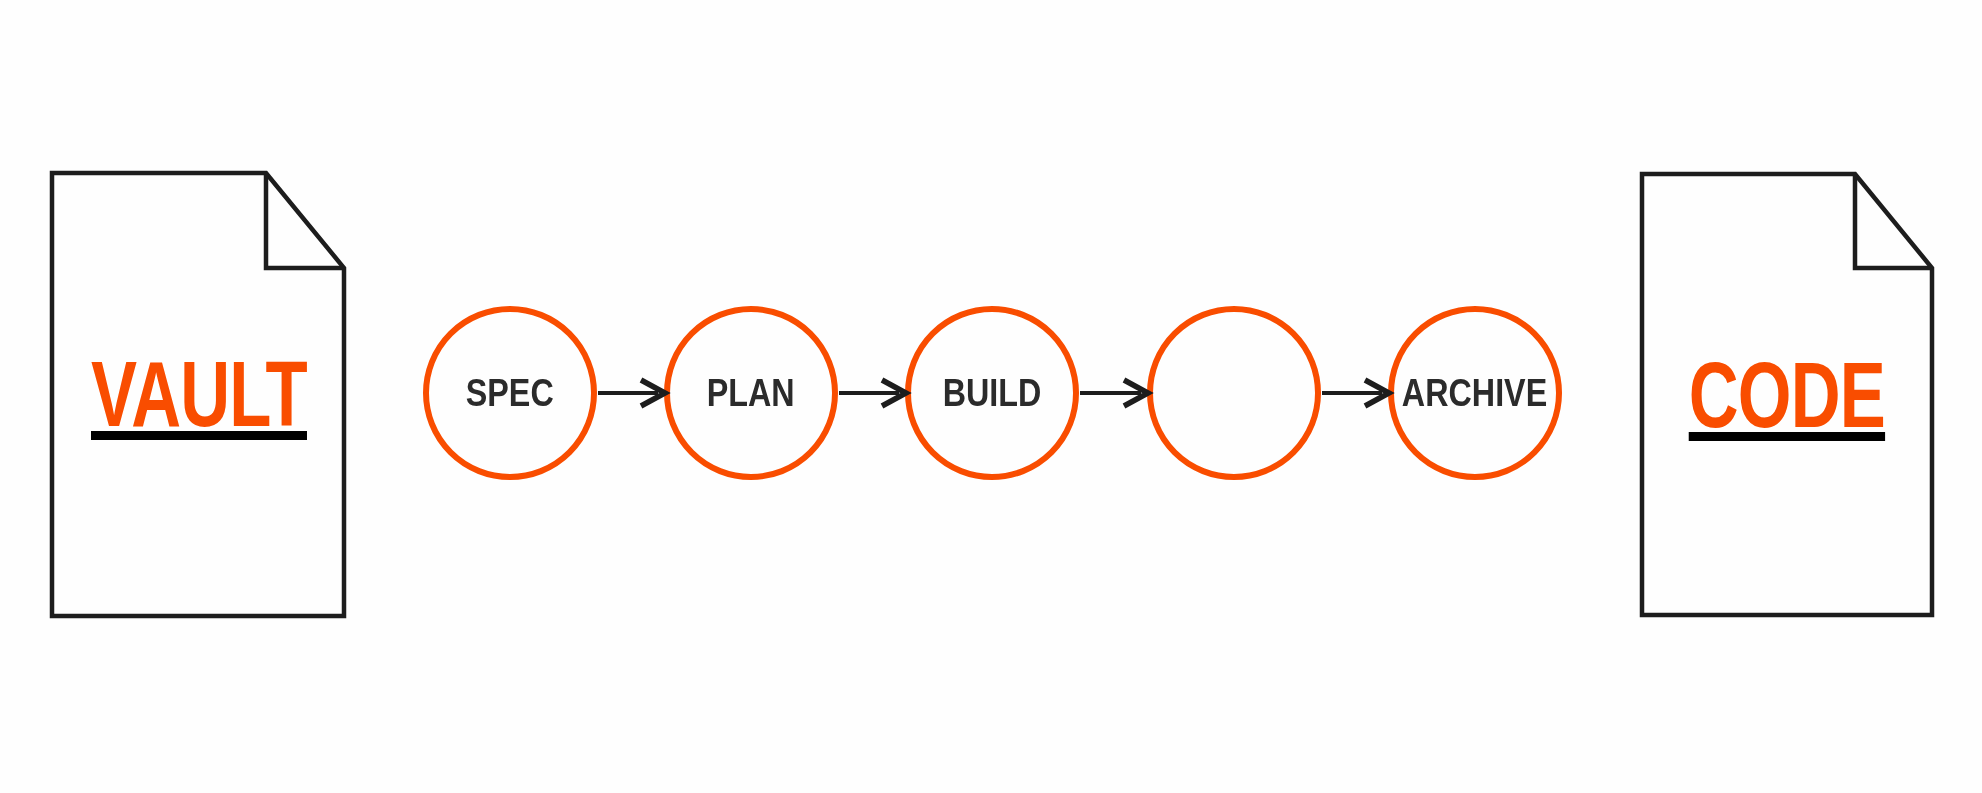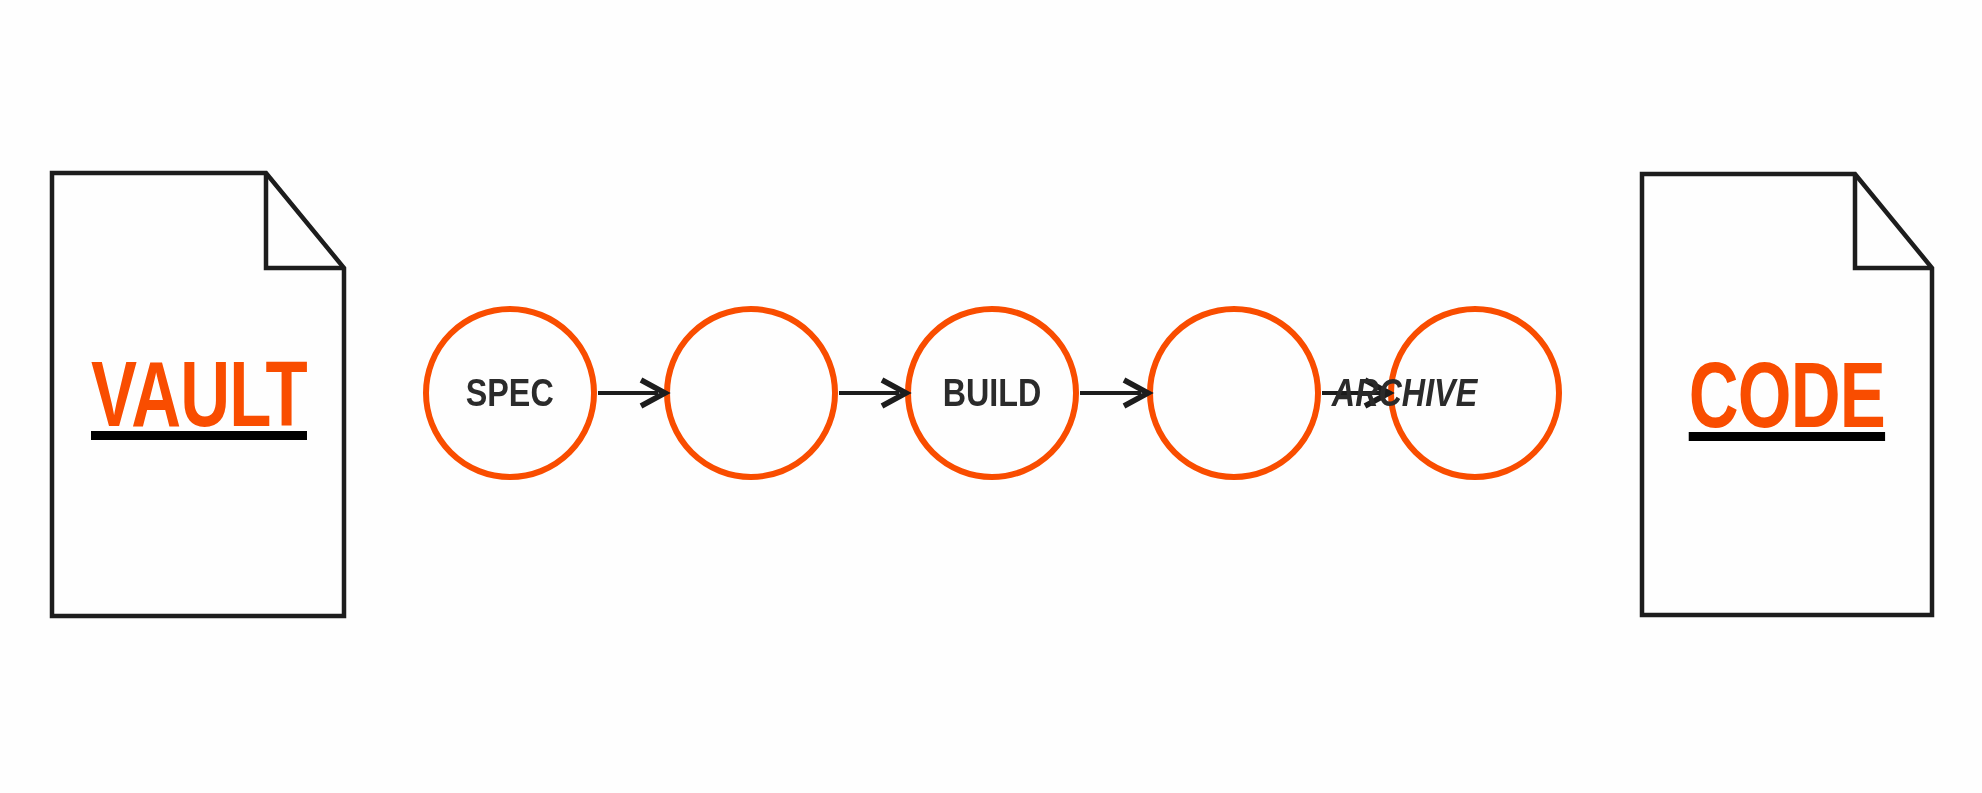--- a/index.html
+++ b/index.html
@@ -73,21 +73,21 @@
     width: 174px;
     height: 174px;
     display: flex;
     align-items: center;
     justify-content: center;
   }
   .stage-label-box.s0 { left: 423px; text-align: right; }
   .stage-label-box.s1 { left: 664px; }
   .stage-label-box.s2 { left: 905px; }
   .stage-label-box.s3 { left: 1147px; }
-  .stage-label-box.s4 { left: 1318px; font-style: italic; }
+  .stage-label-box.s4 { left: 1388px; }
   .stage-label {
     color: var(--stage-text);
     font-size: 38px;
     font-weight: 700;
     letter-spacing: 0px;
     transform: scaleX(0.85);
     white-space: nowrap;
     line-height: 1;
   }
 </style>
@@ -135,20 +135,23 @@
   <div class="doc-label-box vault">
     <span class="doc-label">VAULT</span>
   </div>
   <div class="doc-label-box code">
     <span class="doc-label">CODE</span>
   </div>
 
   <div class="stage-label-box s0">
     <span class="stage-label">SPEC</span>
   </div>
+  <div class="stage-label-box s1">
+    <span class="stage-label">PLAN</span>
+  </div>
   <div class="stage-label-box s2">
     <span class="stage-label">BUILD</span>
   </div>
   <div class="stage-label-box s4">
     <span class="stage-label">ARCHIVE</span>
   </div>
 
 </div>
 
 </body></html>

